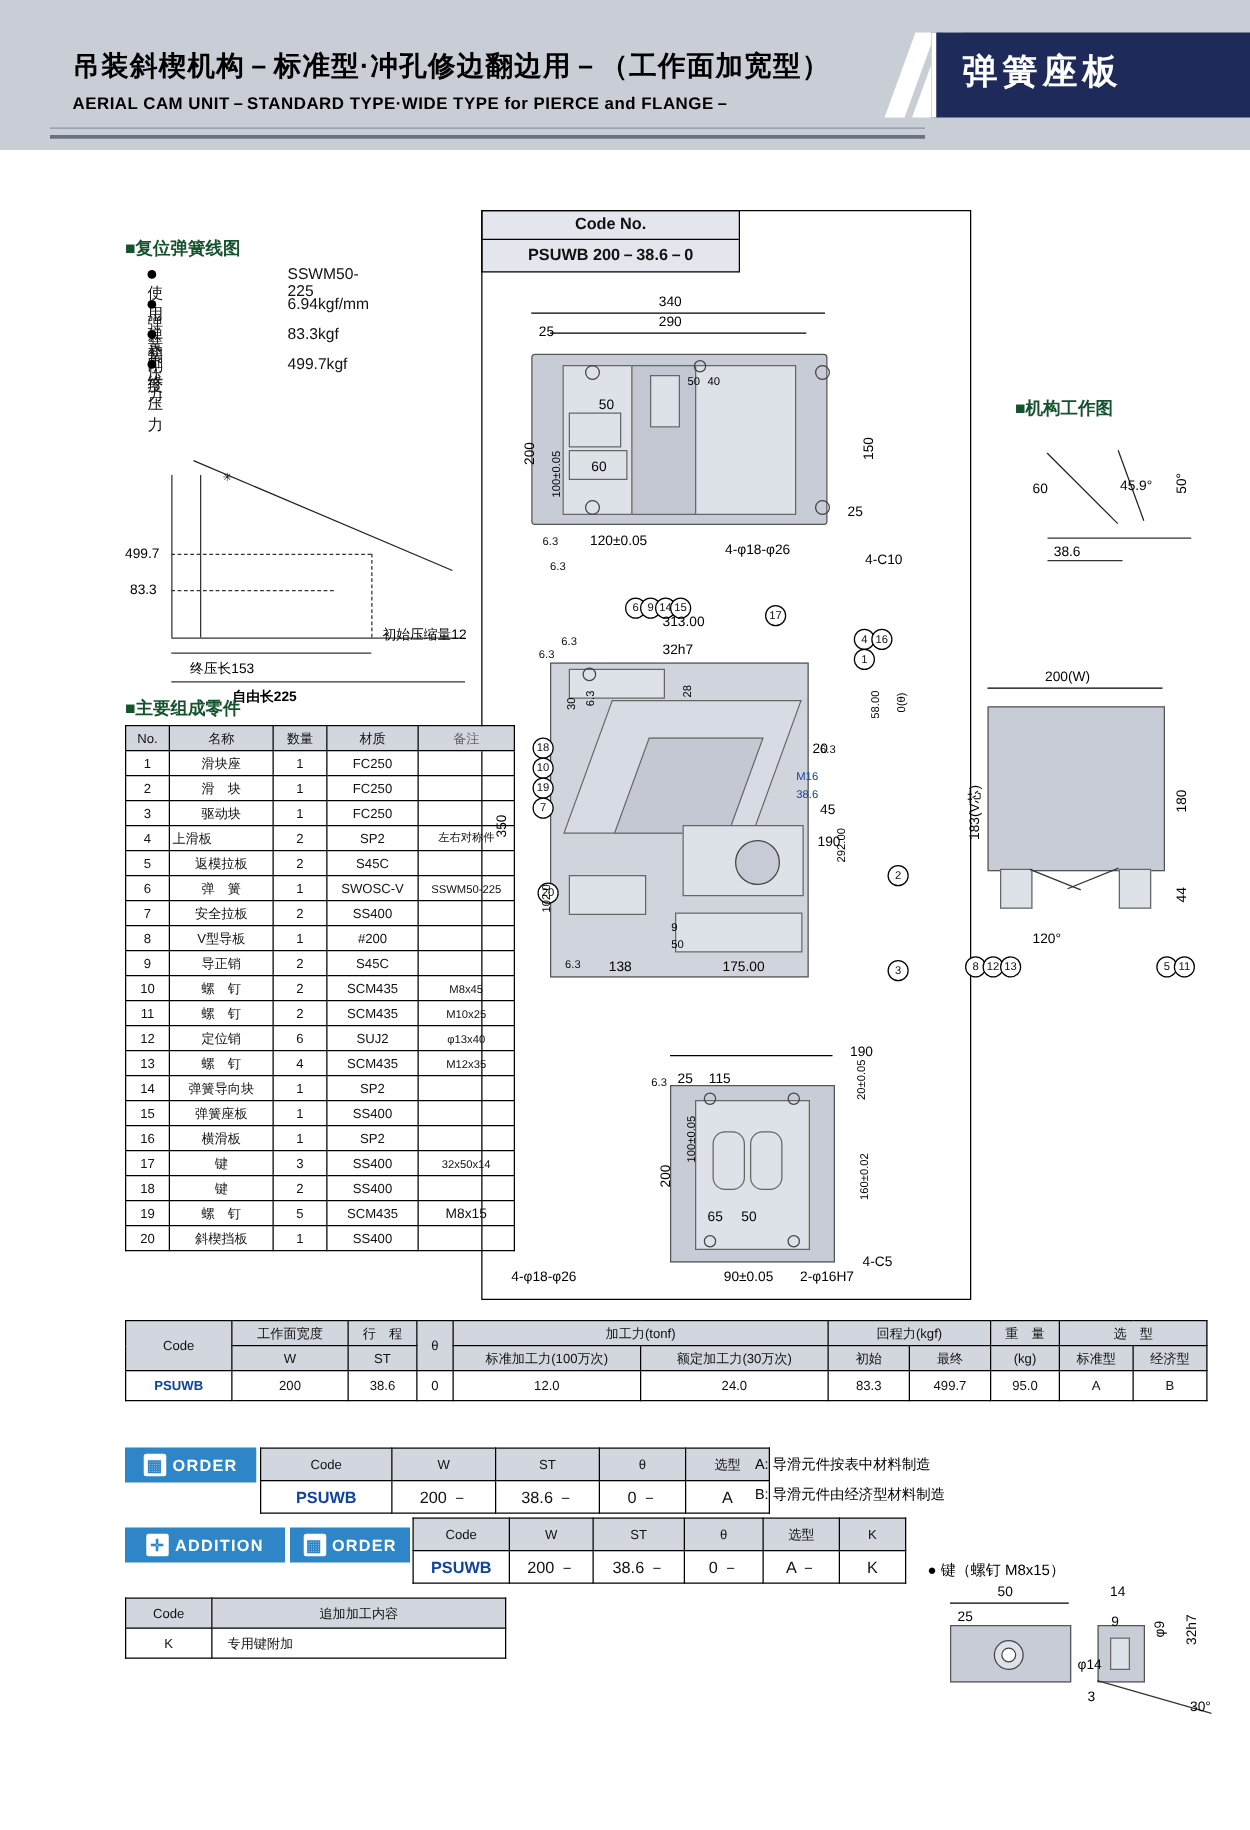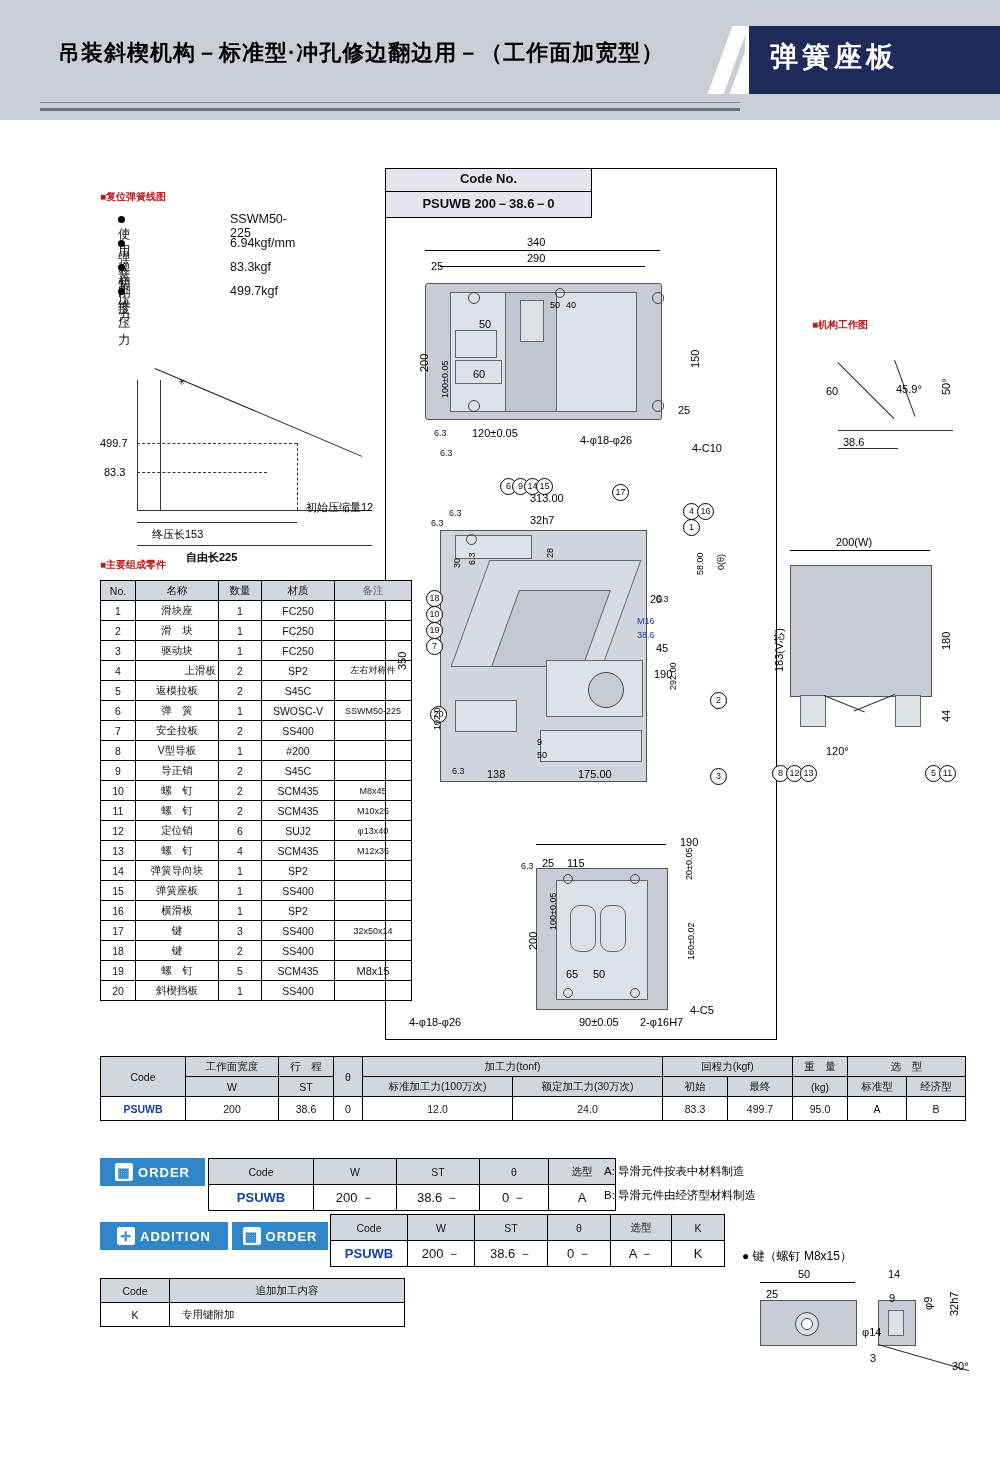--- a/index.html
+++ b/index.html
@@ -26,21 +26,21 @@
 
   
   .wm{position:absolute;left:180px;top:430px;width:640px;height:420px;opacity:.33;pointer-events:none;}
   .wm-text{position:absolute;left:30px;top:320px;font-size:56px;font-weight:bold;color:#b9c6d8;letter-spacing:6px;}
   .wm-sq{position:absolute;border:14px solid #cdd8e6;}
   .wm-a{left:120px;top:30px;width:330px;height:250px;transform:skewX(-18deg);}
   .wm-b{left:300px;top:90px;width:120px;height:190px;background:#cdd8e6;border:0;transform:skewX(-18deg);}
 
   
   .lbl{position:absolute;font-size:11px;color:#000;white-space:nowrap;}
-  .sec-title{position:absolute;font-size:10px;font-weight:bold;color:#b91c1c;}
+  .sec-title{position:absolute;font-size:14px;font-weight:bold;color:#14532d;}
 
   
   .dot{display:inline-block;width:7px;height:7px;border-radius:50%;background:#000;margin-right:6px;vertical-align:middle;}
 
   
   .codebox{position:absolute;left:385px;top:168px;width:205px;height:48px;border:1px solid #000;background:#e3e6ec;}
   .codebox .t1{position:absolute;left:0;top:2px;width:205px;text-align:center;font-size:13px;font-weight:bold;}
   .codebox-line{position:absolute;left:0;top:22px;width:205px;height:1px;background:#000;}
   .codebox .t2{position:absolute;left:0;top:26px;width:205px;text-align:center;font-size:13px;font-weight:bold;}
 
@@ -76,20 +76,21 @@
   .tiny{position:absolute;font-size:9px;}
   .rot90{transform:rotate(-90deg);transform-origin:left top;}
 </style>
 </head>
 <body>
 
 <div class="page">
 
   <div class="hdr">
     <div class="hdr-title-cn">吊装斜楔机构－标准型·冲孔修边翻边用－（工作面加宽型）</div>
+    <div class="hdr-title-en">AERIAL CAM UNIT－STANDARD TYPE·WIDE TYPE for PIERCE and FLANGE－</div>
     <div class="hdr-rule2"></div>
     <div class="hdr-rule"></div>
     <div class="slash s1"></div>
     <div class="slash s2"></div>
     <div class="logo-box"></div>
     <div class="logo-text">弹簧座板</div>
   </div>
 
 
   <div class="sec-title" style="left:100px;top:190px;">■复位弹簧线图</div>
@@ -301,21 +302,21 @@
         </tr>
         <tr>
           <td>3</td>
           <td style="text-align: center;">驱动块</td>
           <td>1</td>
           <td>FC250</td>
           <td style="font-size: 9px;"></td>
         </tr>
         <tr>
           <td>4</td>
-          <td style="text-align: right;">上滑板</td>
+          <td style="text-align: left;">上滑板</td>
           <td>2</td>
           <td>SP2</td>
           <td style="font-size: 9px;">左右对称件</td>
         </tr>
         <tr>
           <td>5</td>
           <td style="text-align: center;">返模拉板</td>
           <td>2</td>
           <td>S45C</td>
           <td style="font-size: 9px;"></td>

